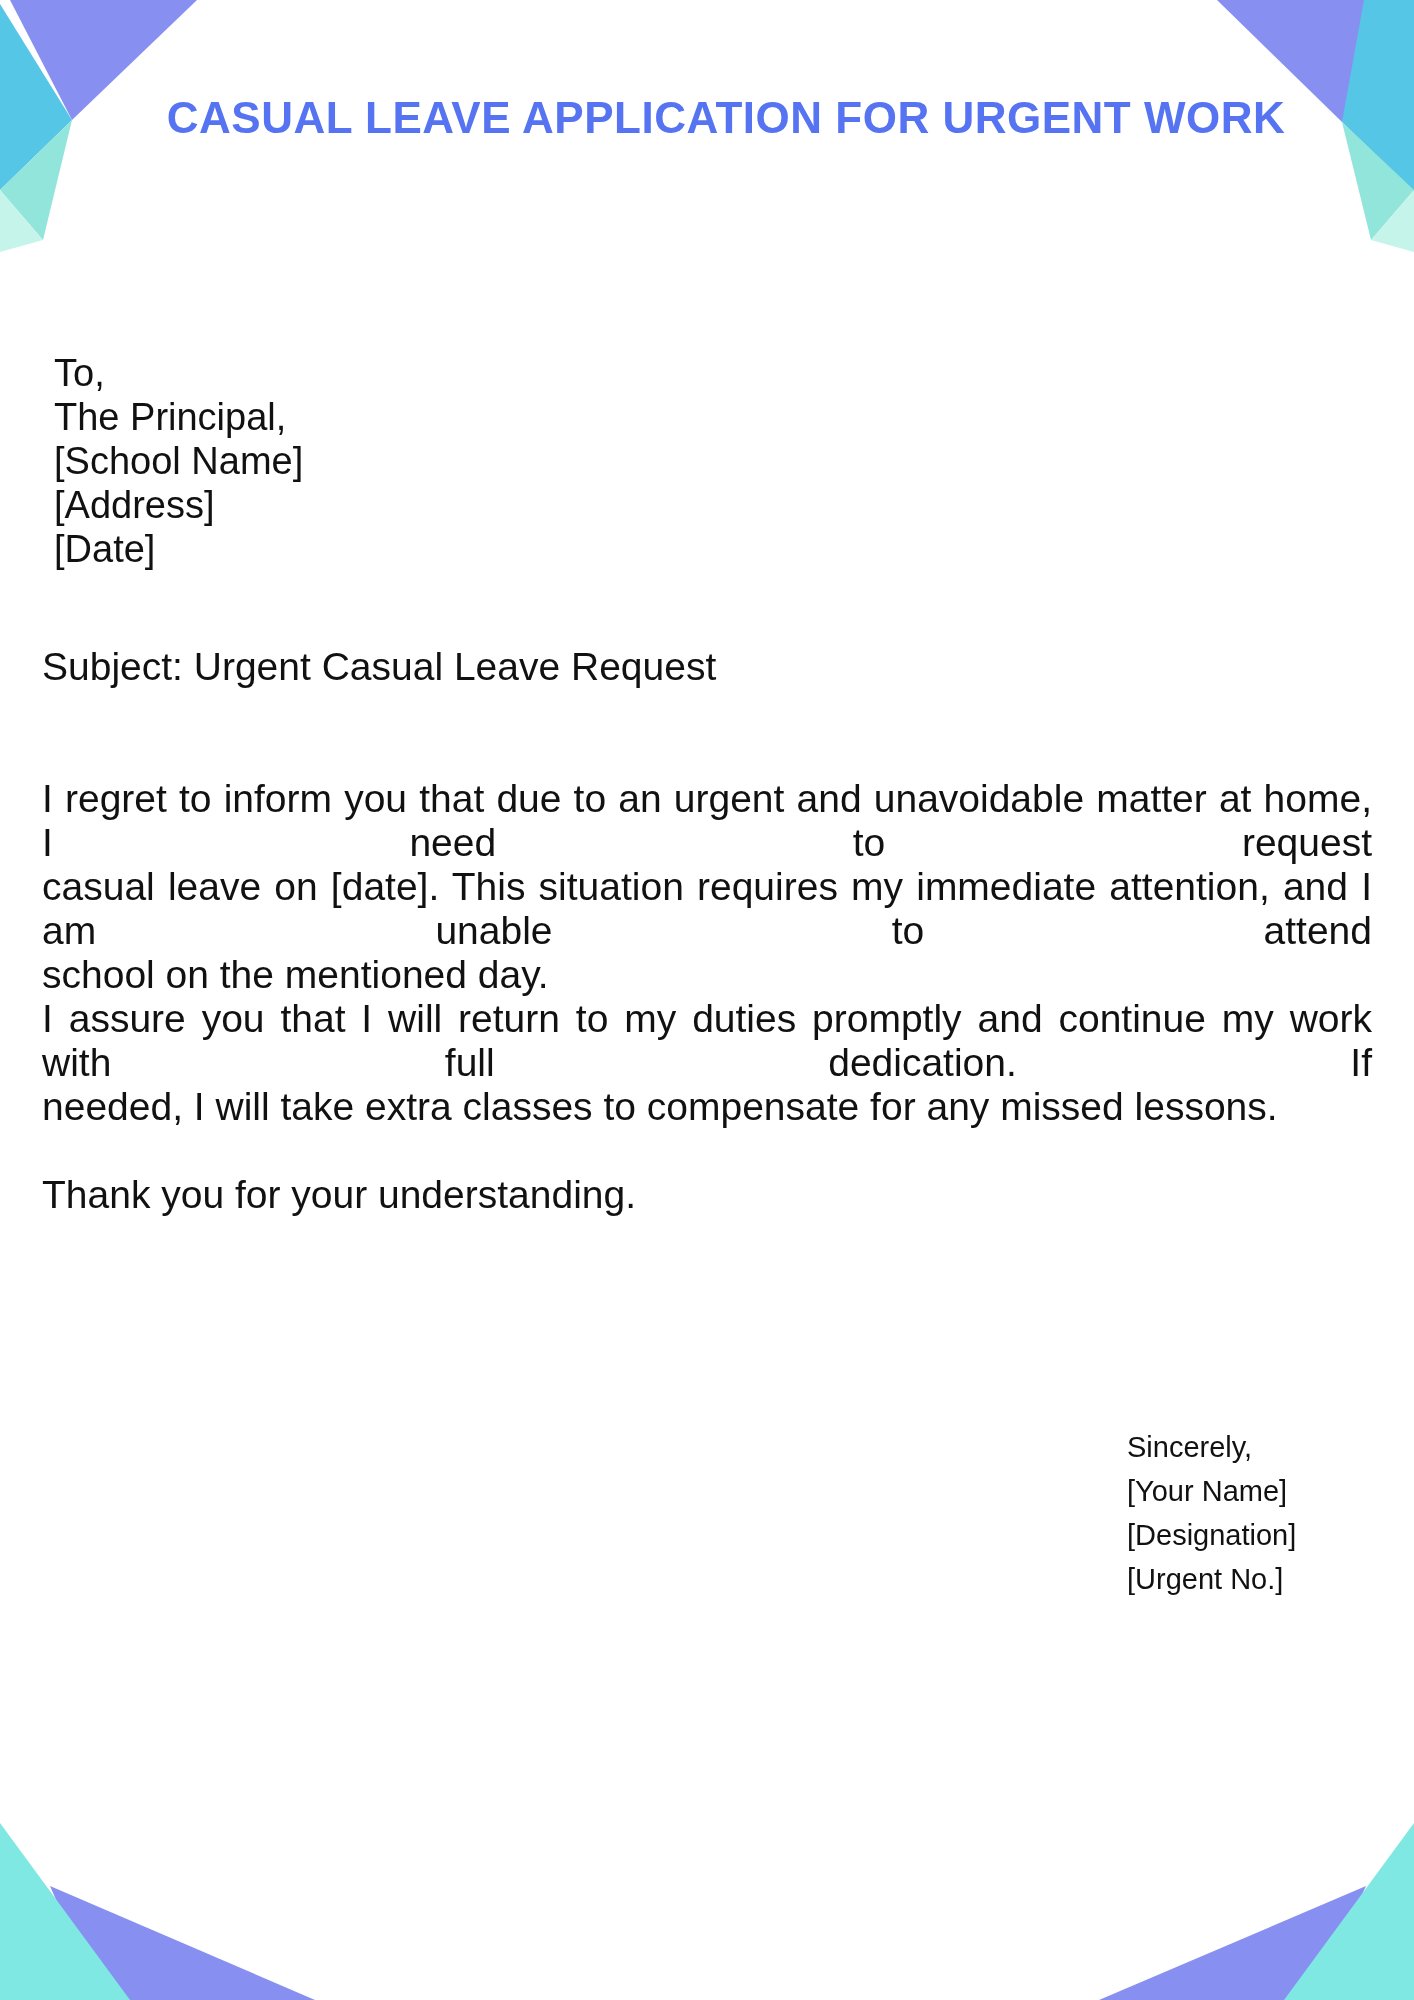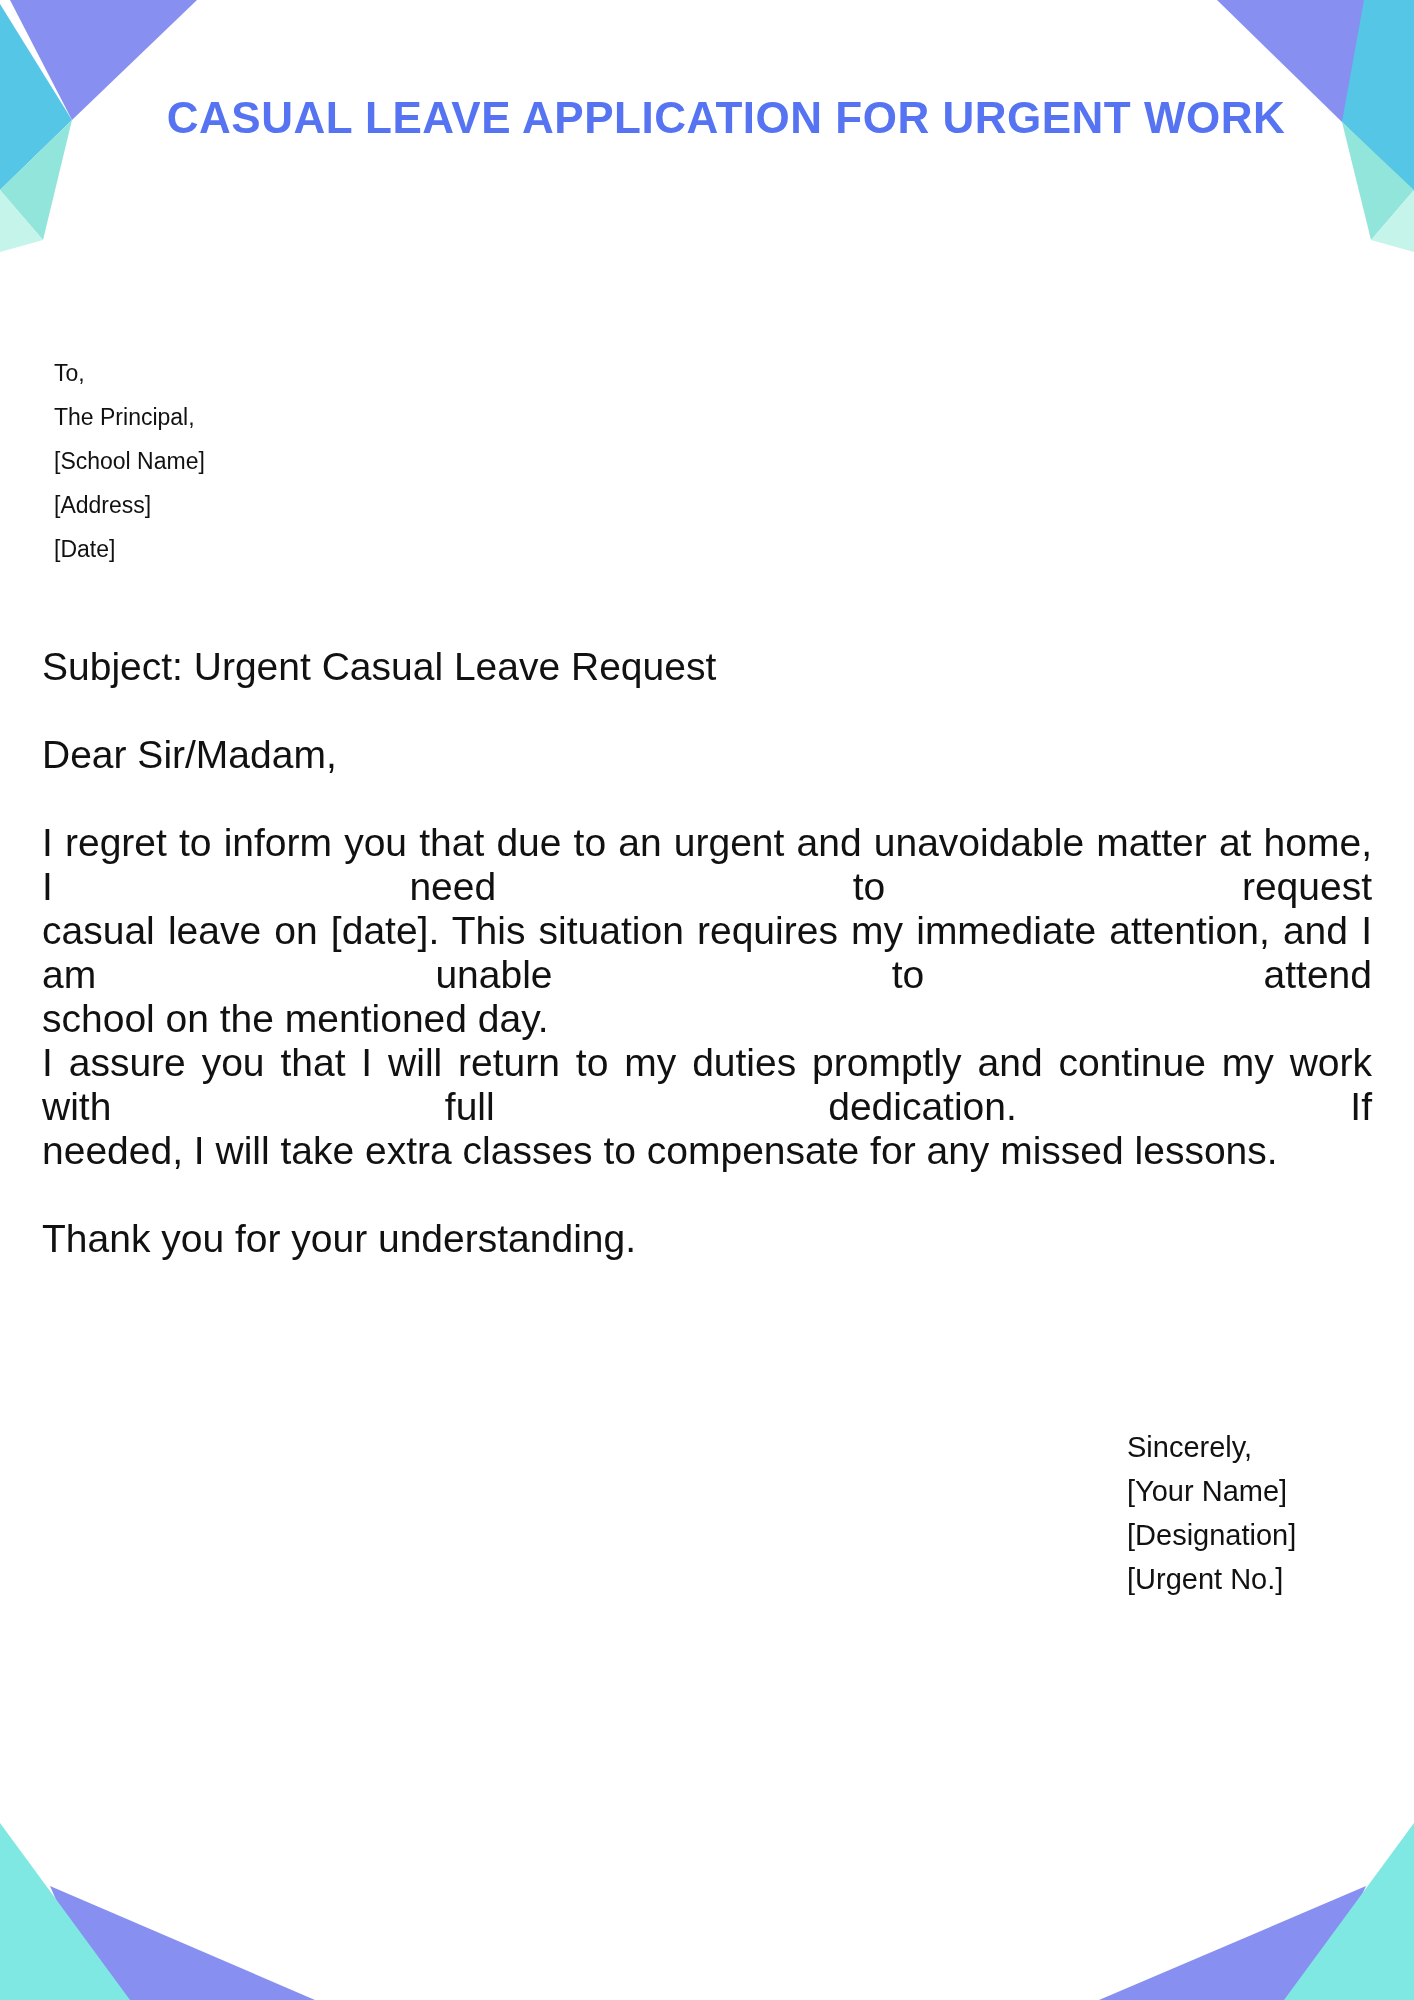--- a/index.html
+++ b/index.html
@@ -34,21 +34,21 @@
     line-height: 44px;
     font-weight: bold;
     color: #5674F2;
     letter-spacing: 0.5px;
     padding-left: 19px;
   }
   .address-block {
     position: absolute;
     left: 54px;
     top: 351px;
-    font-size: 23px;
+    font-size: 38px;
     line-height: 44px;
   }
   .body-block {
     position: absolute;
     left: 42px;
     top: 645px;
     width: 1330px;
     font-size: 39px;
     line-height: 44px;
   }
@@ -96,21 +96,20 @@
     <div class="line">To,</div>
     <div class="line">The Principal,</div>
     <div class="line">[School Name]</div>
     <div class="line">[Address]</div>
     <div class="line">[Date]</div>
   </div>
 
   <div class="body-block">
     <div class="line">Subject: Urgent Casual Leave Request</div>
     <div class="blank"></div>
-    <div class="line">Dear Sir/Madam,</div>
     <div class="blank"></div>
     <div class="line just">I regret to inform you that due to an urgent and unavoidable matter at home, I need to request</div>
     <div class="line just">casual leave on [date]. This situation requires my immediate attention, and I am unable to attend</div>
     <div class="line">school on the mentioned day.</div>
     <div class="line just">I assure you that I will return to my duties promptly and continue my work with full dedication. If</div>
     <div class="line">needed, I will take extra classes to compensate for any missed lessons.</div>
     <div class="blank"></div>
     <div class="line">Thank you for your understanding.</div>
   </div>
 

